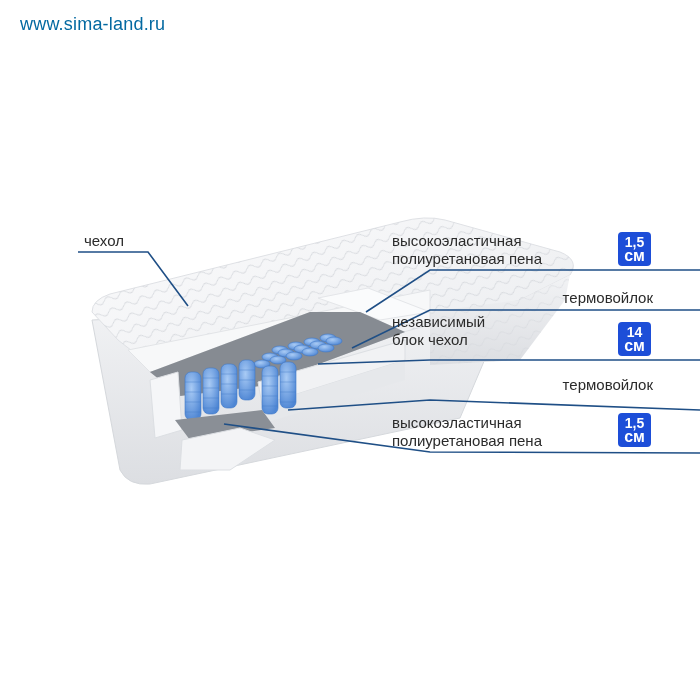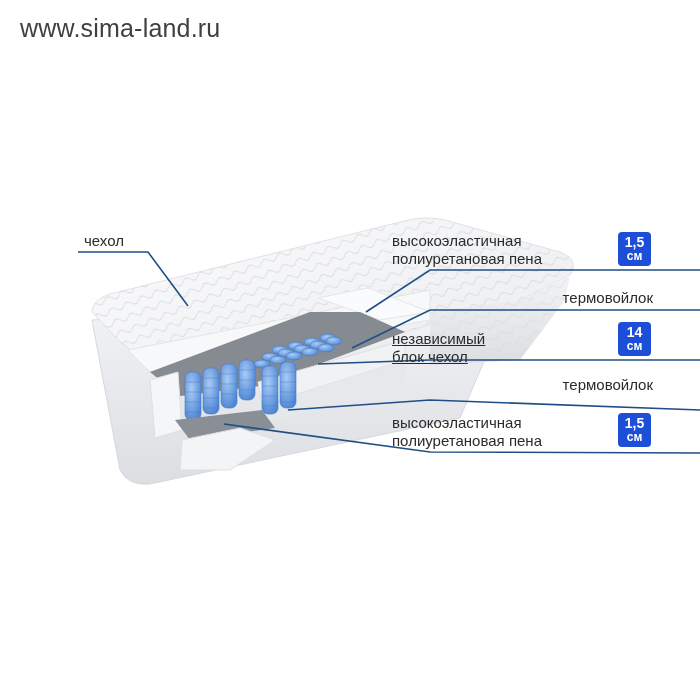--- a/index.html
+++ b/index.html
@@ -1,25 +1,25 @@
 <!DOCTYPE html>
 <html><head>
 <meta charset="utf-8">
 <style>
   html, body { margin: 0; padding: 0; }
   body { width: 700px; height: 700px; background: #ffffff; position: relative; overflow: hidden;
          font-family: "Liberation Sans", sans-serif; }
-  .watermark { position: absolute; left: 20px; top: 14px; font-size: 25px; color: #404040; letter-spacing: 0.2px; }
+  .watermark { position: absolute; left: 20px; top: 14px; font-size: 18px; color: #0369a1; letter-spacing: 0.2px; }
   svg.illus { position: absolute; left: 0; top: 0; }
   .label { position: absolute; font-size: 15px; color: #2b2b2b; line-height: 18px; text-align: left; }
   .label.left { text-align: center; }
   .badge { position: absolute; width: 33px; height: 34px; background: #1d4ed8; border-radius: 4px;
            color: #fff; font-weight: bold; text-align: center; line-height: 14px; padding-top: 3px; box-sizing: border-box; }
   .badge .num { display: block; font-size: 14px; }
-  .badge .unit { display: block; font-size: 12px; }
+  .badge .unit { display: block; font-size: 16px; }
 </style>
 </head>
 <body>
 
 <div class="watermark">www.sima-land.ru</div>
 
 <svg class="illus" width="700" height="700" viewBox="0 0 700 700">
   <defs>
     <linearGradient id="topg" x1="0" y1="0" x2="1" y2="1">
       <stop offset="0" stop-color="#fbfbfc"></stop>
@@ -113,21 +113,21 @@
   <div>высокоэластичная</div>
   <div>полиуретановая пена</div>
 </div>
 <div class="badge" style="left:618px; top:232px;">
   <span class="num">1,5</span>
   <span class="unit">см</span>
 </div>
 
 <div class="label" style="right:47px; top:289px;">термовойлок</div>
 
-<div class="label" style="right:88px; top:330px; width:220px;text-decoration:underline;">
+<div class="label" style="right:88px; top:313px; width:220px;">
   <div>независимый</div>
   <div>блок чехол</div>
 </div>
 <div class="badge" style="left:618px; top:322px;">
   <span class="num">14</span>
   <span class="unit">см</span>
 </div>
 
 <div class="label" style="right:47px; top:376px;">термовойлок</div>
 

